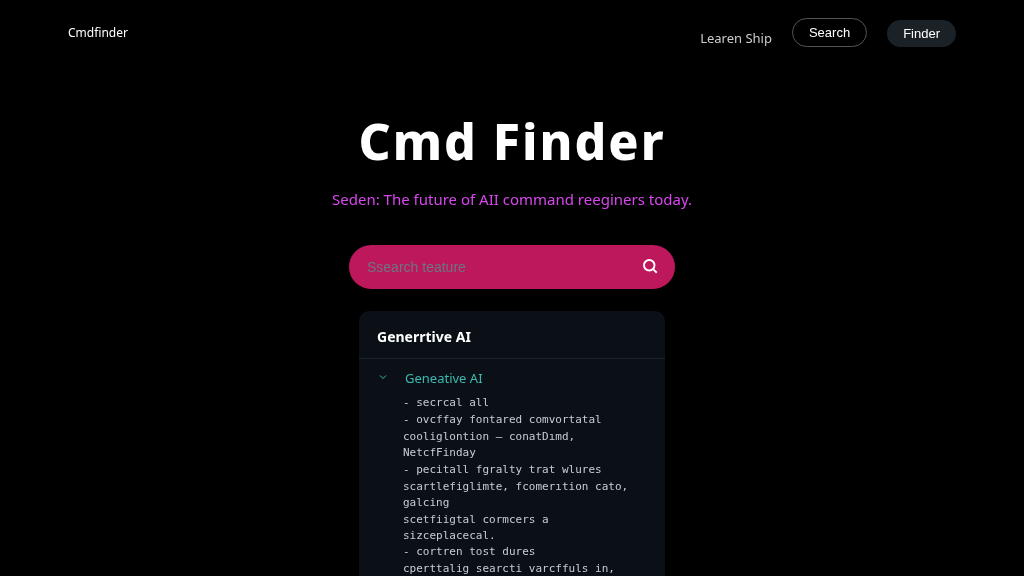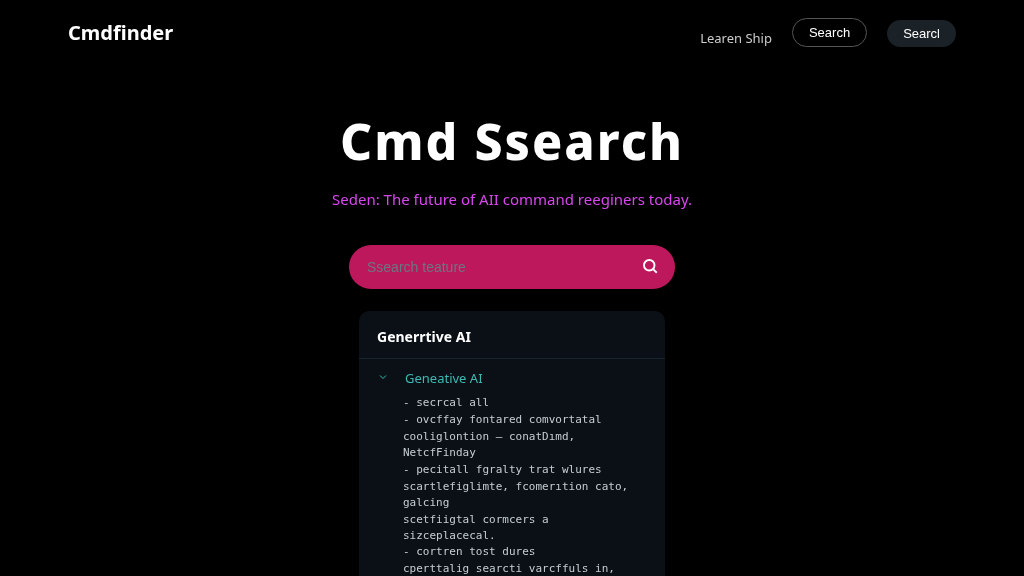--- a/index.html
+++ b/index.html
@@ -1,18 +1,18 @@
 <!DOCTYPE html>
 <html><head>
 <meta charset="utf-8">
 <style>
 *{margin:0;padding:0;box-sizing:border-box}
 body{width:1024px;height:576px;background:#000;color:#fff;font-family:system-ui,-apple-system,sans-serif;overflow:hidden}
 .header{display:flex;justify-content:space-between;align-items:center;padding:18px 68px}
-.logo{font-weight:700;font-size:20px}
+.logo{font-weight:400;font-size:12px}
 .nav{display:flex;align-items:flex-end;gap:20px}
 .nav-link{color:#ccc;font-size:13px;cursor:pointer}
 .nav-btn{padding:6px 16px;font-size:13px;border-radius:16px;cursor:pointer;background:transparent;color:#fff;border:1px solid #555}
 .nav-btn.primary{background:#1a2127;border:none}
 .hero{text-align:center;margin-top:42px}
 .title{font-size:50px;font-weight:800;letter-spacing:2px}
 .subtitle{margin-top:14px;font-size:15px;color:#d946ef}
 .search-wrap{width:326px;margin:36px auto 0;position:relative}
 .search-input{width:100%;height:44px;background:#be185d;border:none;border-radius:22px;padding:0 50px 0 18px;color:#fff;font-size:14px}
 .search-input::placeholder{color:#6b7680}
@@ -26,26 +26,26 @@
 .lines div{margin-bottom:1px}
 </style>
 </head>
 <body>
 
 <div class="header">
   <div class="logo">Cmdfinder</div>
   <div class="nav">
     <span class="nav-link">Learen Ship</span>
     <button class="nav-btn">Search</button>
-    <button class="nav-btn primary">Searcl</button>
+    <button class="nav-btn primary">Finder</button>
   </div>
 </div>
 
 <div class="hero">
-  <h1 class="title">Cmd Ssearch</h1>
+  <h1 class="title">Cmd Finder</h1>
   <p class="subtitle">Seden: The future of AII command reeginers today.</p>
 
   <div class="search-wrap">
     <input class="search-input" placeholder="Ssearch teature" style="">
     <span class="search-icon">
       <svg width="18" height="18" viewBox="0 0 24 24" fill="none" stroke="currentColor" stroke-width="2.5">
           <circle cx="11" cy="11" r="7"></circle>
           <line x1="21" y1="21" x2="16.5" y2="16.5"></line>
         </svg>
     </span>

